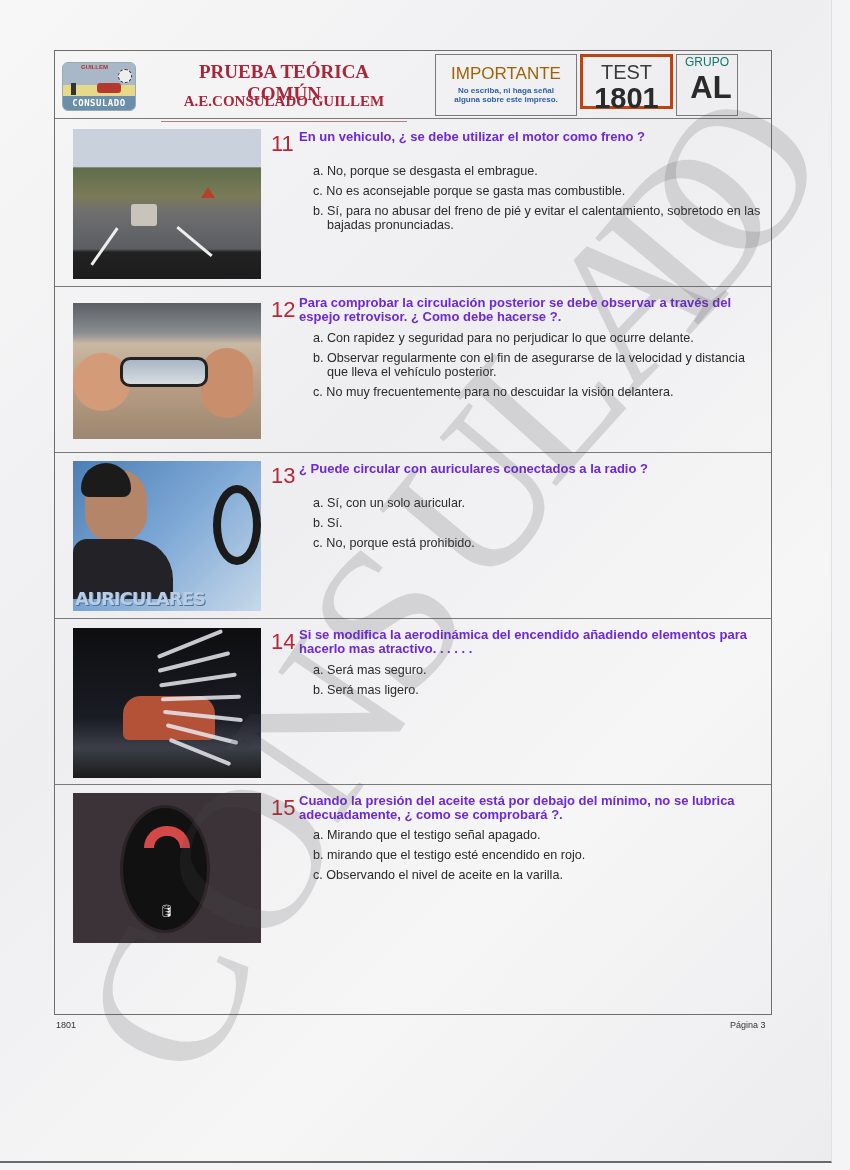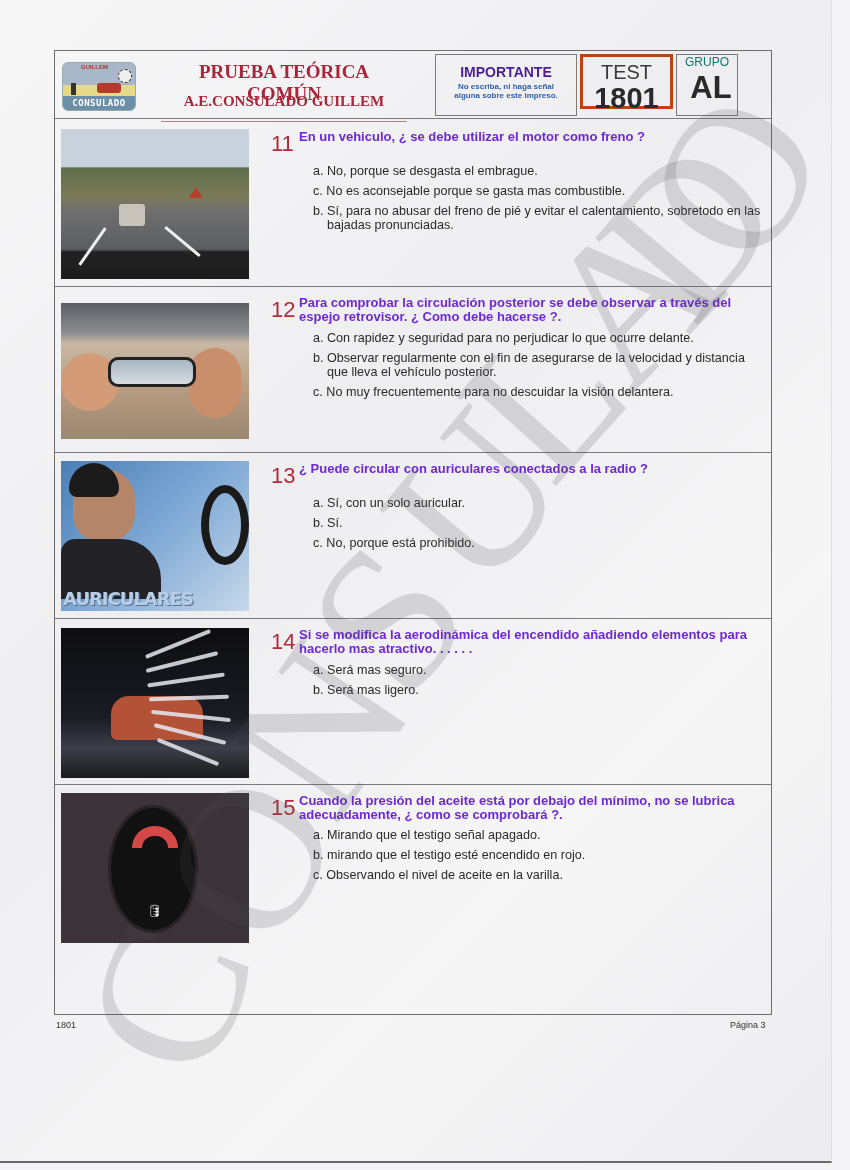--- a/index.html
+++ b/index.html
@@ -50,42 +50,42 @@
   }
   .title-sub {
     position: absolute; left: 106px; top: 42px; width: 246px;
     font-family: "Liberation Serif", serif; font-weight: bold;
     font-size: 15px; color: #a8263a; text-align: center;
   }
   .important-box {
     position: absolute; left: 380px; top: 3px; width: 142px; height: 62px;
     border: 1px solid #7a7a7a; text-align: center;
   }
-  .important-box .imp-title { display: block; margin-top: 9px; font-size: 14px; font-weight: bold; color: #4c1d95; }
+  .important-box .imp-title { display: block; margin-top: 9px; font-size: 17px; font-weight: normal; color: #a16207; }
   .important-box .imp-text { display: block; margin: 2px auto 0; width: 120px; font-size: 8px; font-weight: bold; color: #2f5ea8; line-height: 9px; }
   .test-box {
     position: absolute; left: 525px; top: 3px; width: 93px; height: 55px;
     border: 3px solid #c2410c; text-align: center;
   }
   .test-box .test-label { display: block; margin-top: 4px; font-size: 20px; color: #3a3a3a; }
   .test-box .test-num { display: block; margin-top: -1px; font-size: 29px; font-weight: bold; color: #2a2a2a; line-height: 30px; }
   .grupo-box {
     position: absolute; left: 621px; top: 3px; width: 62px; height: 62px;
     border: 1px solid #7a7a7a; text-align: center;
   }
   .grupo-box .grupo-label { display: block; margin-top: 0; font-size: 12px; color: #0f766e; }
   .grupo-box .grupo-val { display: block; margin-top: 4px; font-size: 31px; font-weight: bold; color: #2a2a2a; line-height: 30px; padding-left: 8px; }
 
   
   .question {
     position: absolute; left: 0; width: 716px;
     border-bottom: 1px solid #7a7a7a;
   }
   .q-image {
-    position: absolute; left: 6px; width: 188px; overflow: hidden;
+    position: absolute; left: 18px; width: 188px; overflow: hidden;
   }
   .q-num {
     position: absolute; left: 216px; font-size: 22px; color: #b42a3a;
   }
   .q-text {
     position: absolute; left: 244px; width: 460px;
     font-size: 13px; font-weight: bold; color: #6d28d9; line-height: 14px;
   }
   .q-options { position: absolute; left: 258px; width: 450px; list-style: none; }
   .q-option {

